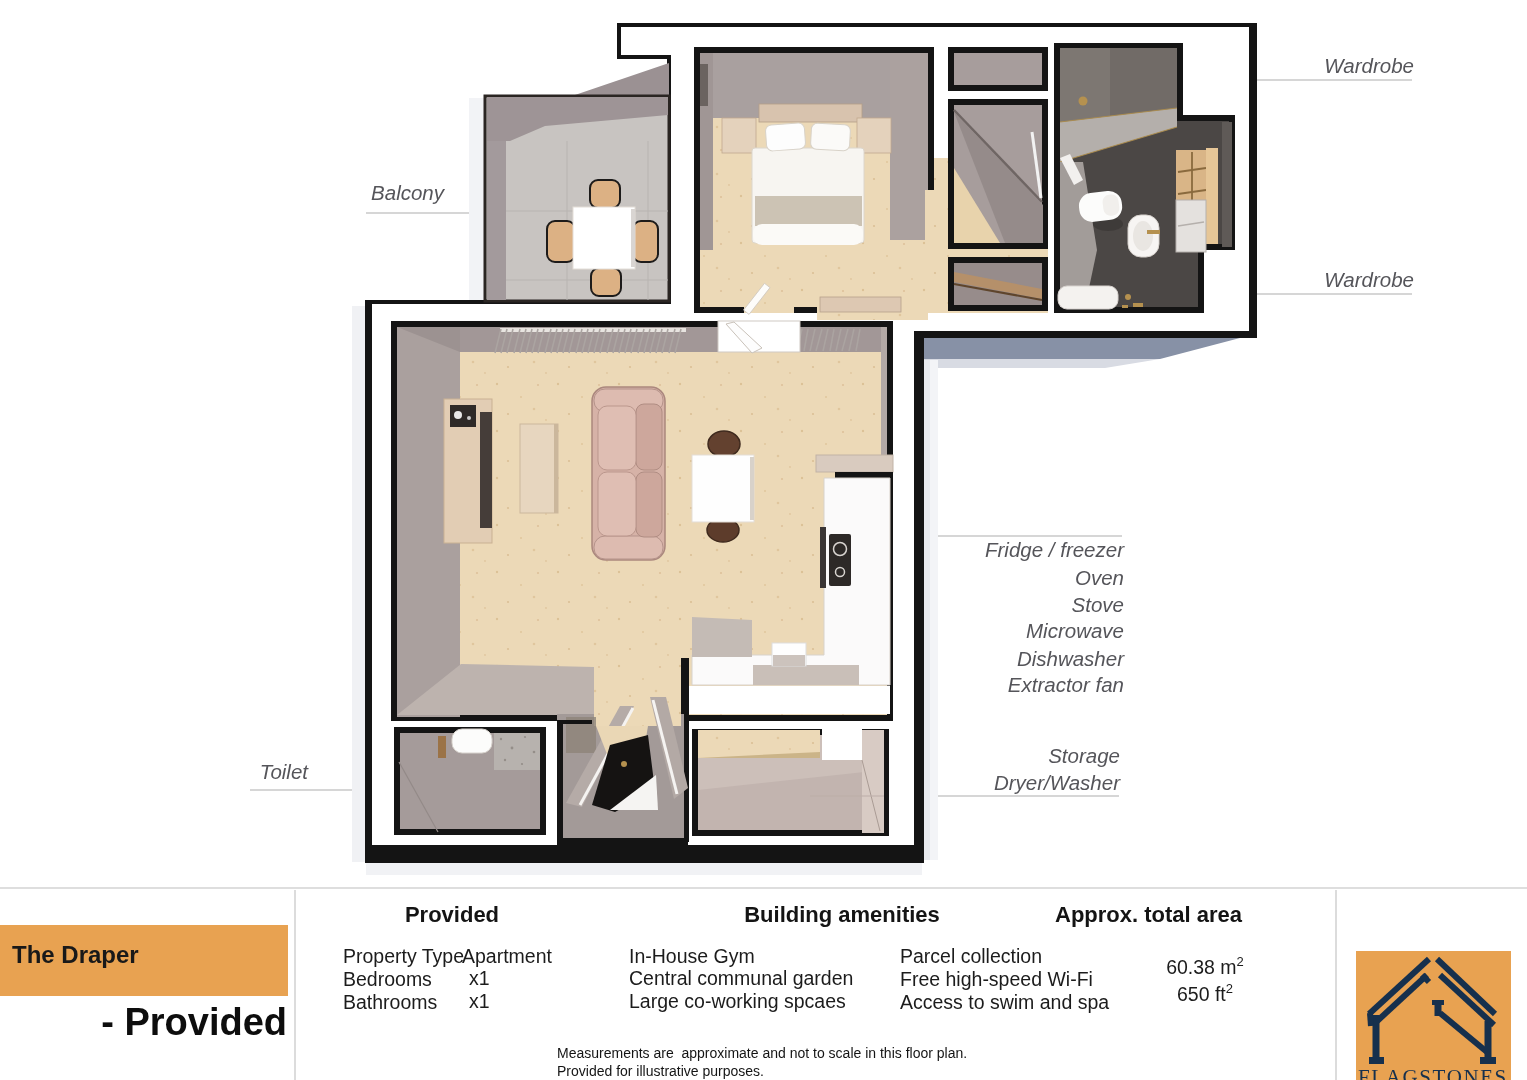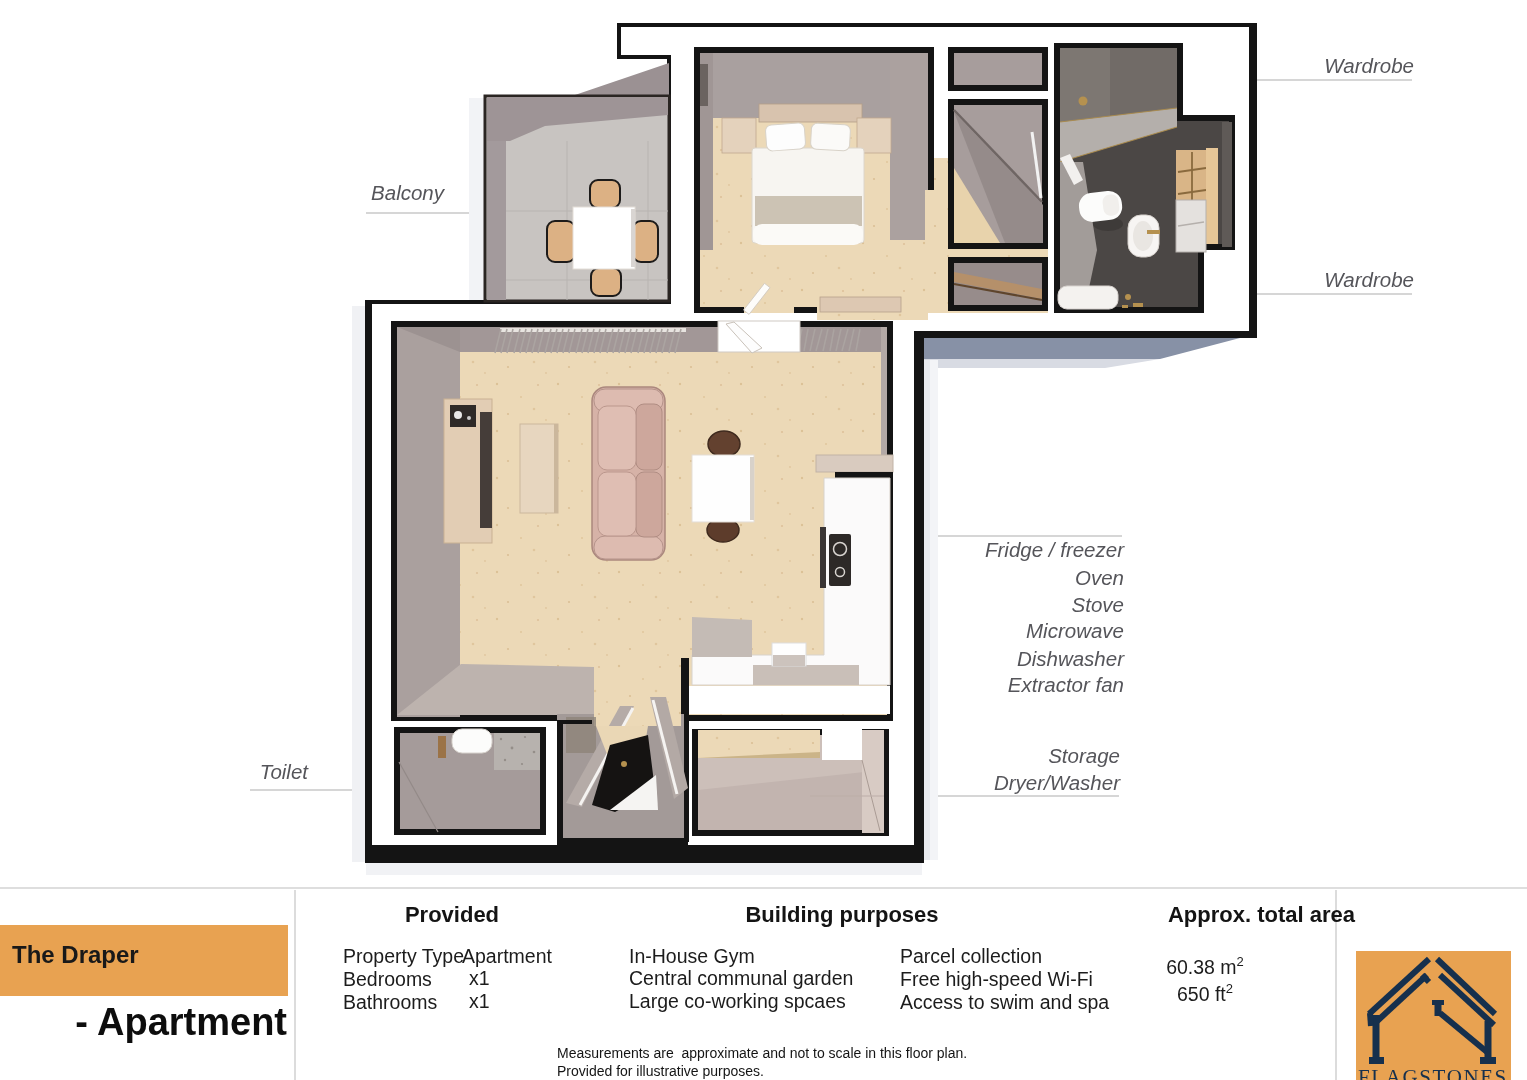--- a/index.html
+++ b/index.html
@@ -274,28 +274,28 @@
 <text x="1120" y="763" text-anchor="end">Storage</text>
 <text x="1120" y="790" text-anchor="end">Dryer/Washer</text>
 </g>
 </svg>
 
 <div class="abs" style="left:0;top:887px;width:1527px;height:2px;background:#dedede"></div>
 <div class="abs" style="left:294px;top:890px;width:2px;height:190px;background:#dcdcdc"></div>
 <div class="abs" style="left:1335px;top:890px;width:2px;height:190px;background:#dcdcdc"></div>
 <div class="abs" style="left:0;top:925px;width:288px;height:71px;background:#e8a251"></div>
 <div class="abs" style="left:12px;top:941px;font-size:24px;font-weight:bold;color:#191919">The Draper</div>
-<div class="abs" style="left:0;top:1001px;width:287px;text-align:right;font-size:38px;font-weight:bold;color:#0d0d0d">- Apartment</div>
+<div class="abs" style="left:0;top:1001px;width:287px;text-align:right;font-size:38px;font-weight:bold;color:#0d0d0d">- Provided</div>
 <div class="abs" style="left:352px;top:902px;width:200px;text-align:center;font-size:22px;font-weight:bold;color:#141414">Provided</div>
 <div class="abs" style="left:343px;top:945px;font-size:19.5px;color:#1c1c1c;line-height:23px">Property Type<br>Bedrooms<br>Bathrooms</div>
 <div class="abs" style="left:462px;top:945px;font-size:19.5px;color:#1c1c1c;line-height:22.4px">Apartment<br><span style="padding-left:7px">x1</span><br><span style="padding-left:7px">x1</span></div>
-<div class="abs" style="left:692px;top:902px;width:300px;text-align:center;font-size:22px;font-weight:bold;color:#141414">Building purposes</div>
+<div class="abs" style="left:692px;top:902px;width:300px;text-align:center;font-size:22px;font-weight:bold;color:#141414">Building amenities</div>
 <div class="abs" style="left:629px;top:945px;font-size:19.5px;color:#1c1c1c;line-height:22.4px">In-House Gym<br>Central communal garden<br>Large co-working spcaes</div>
 <div class="abs" style="left:900px;top:945px;font-size:19.5px;color:#1c1c1c;line-height:23px">Parcel collection<br>Free high-speed Wi-Fi<br>Access to swim and spa</div>
-<div class="abs" style="left:1055px;top:902px;width:300px;text-align:right;font-size:22px;font-weight:bold;color:#141414">Approx. total area</div>
+<div class="abs" style="left:1055px;top:902px;width:300px;text-align:left;font-size:22px;font-weight:bold;color:#141414">Approx. total area</div>
 <div class="abs" style="left:1105px;top:951px;width:200px;text-align:center;font-size:19.5px;color:#1c1c1c;line-height:22px">60.38 m<sup style="font-size:13px">2</sup><br>650 ft<sup style="font-size:13px">2</sup></div>
 <div class="abs" style="left:557px;top:1044px;width:600px;font-size:14px;color:#141414;line-height:18px">Measurements are&nbsp; approximate and not to scale in this floor plan.<br>Provided for illustrative purposes.</div>
 
 <div class="abs" style="left:1356px;top:951px;width:155px;height:136px;background:#e8a251">
 <svg width="155" height="140" viewBox="0 0 155 140">
 <g stroke="#16304d" fill="none">
 <line x1="73" y1="8" x2="13" y2="63" stroke-width="6"></line>
 <line x1="20" y1="64" x2="20" y2="109" stroke-width="7"></line>
 <line x1="71" y1="24" x2="18" y2="73" stroke-width="6"></line>
 <line x1="66" y1="24" x2="73" y2="31" stroke-width="6"></line>

